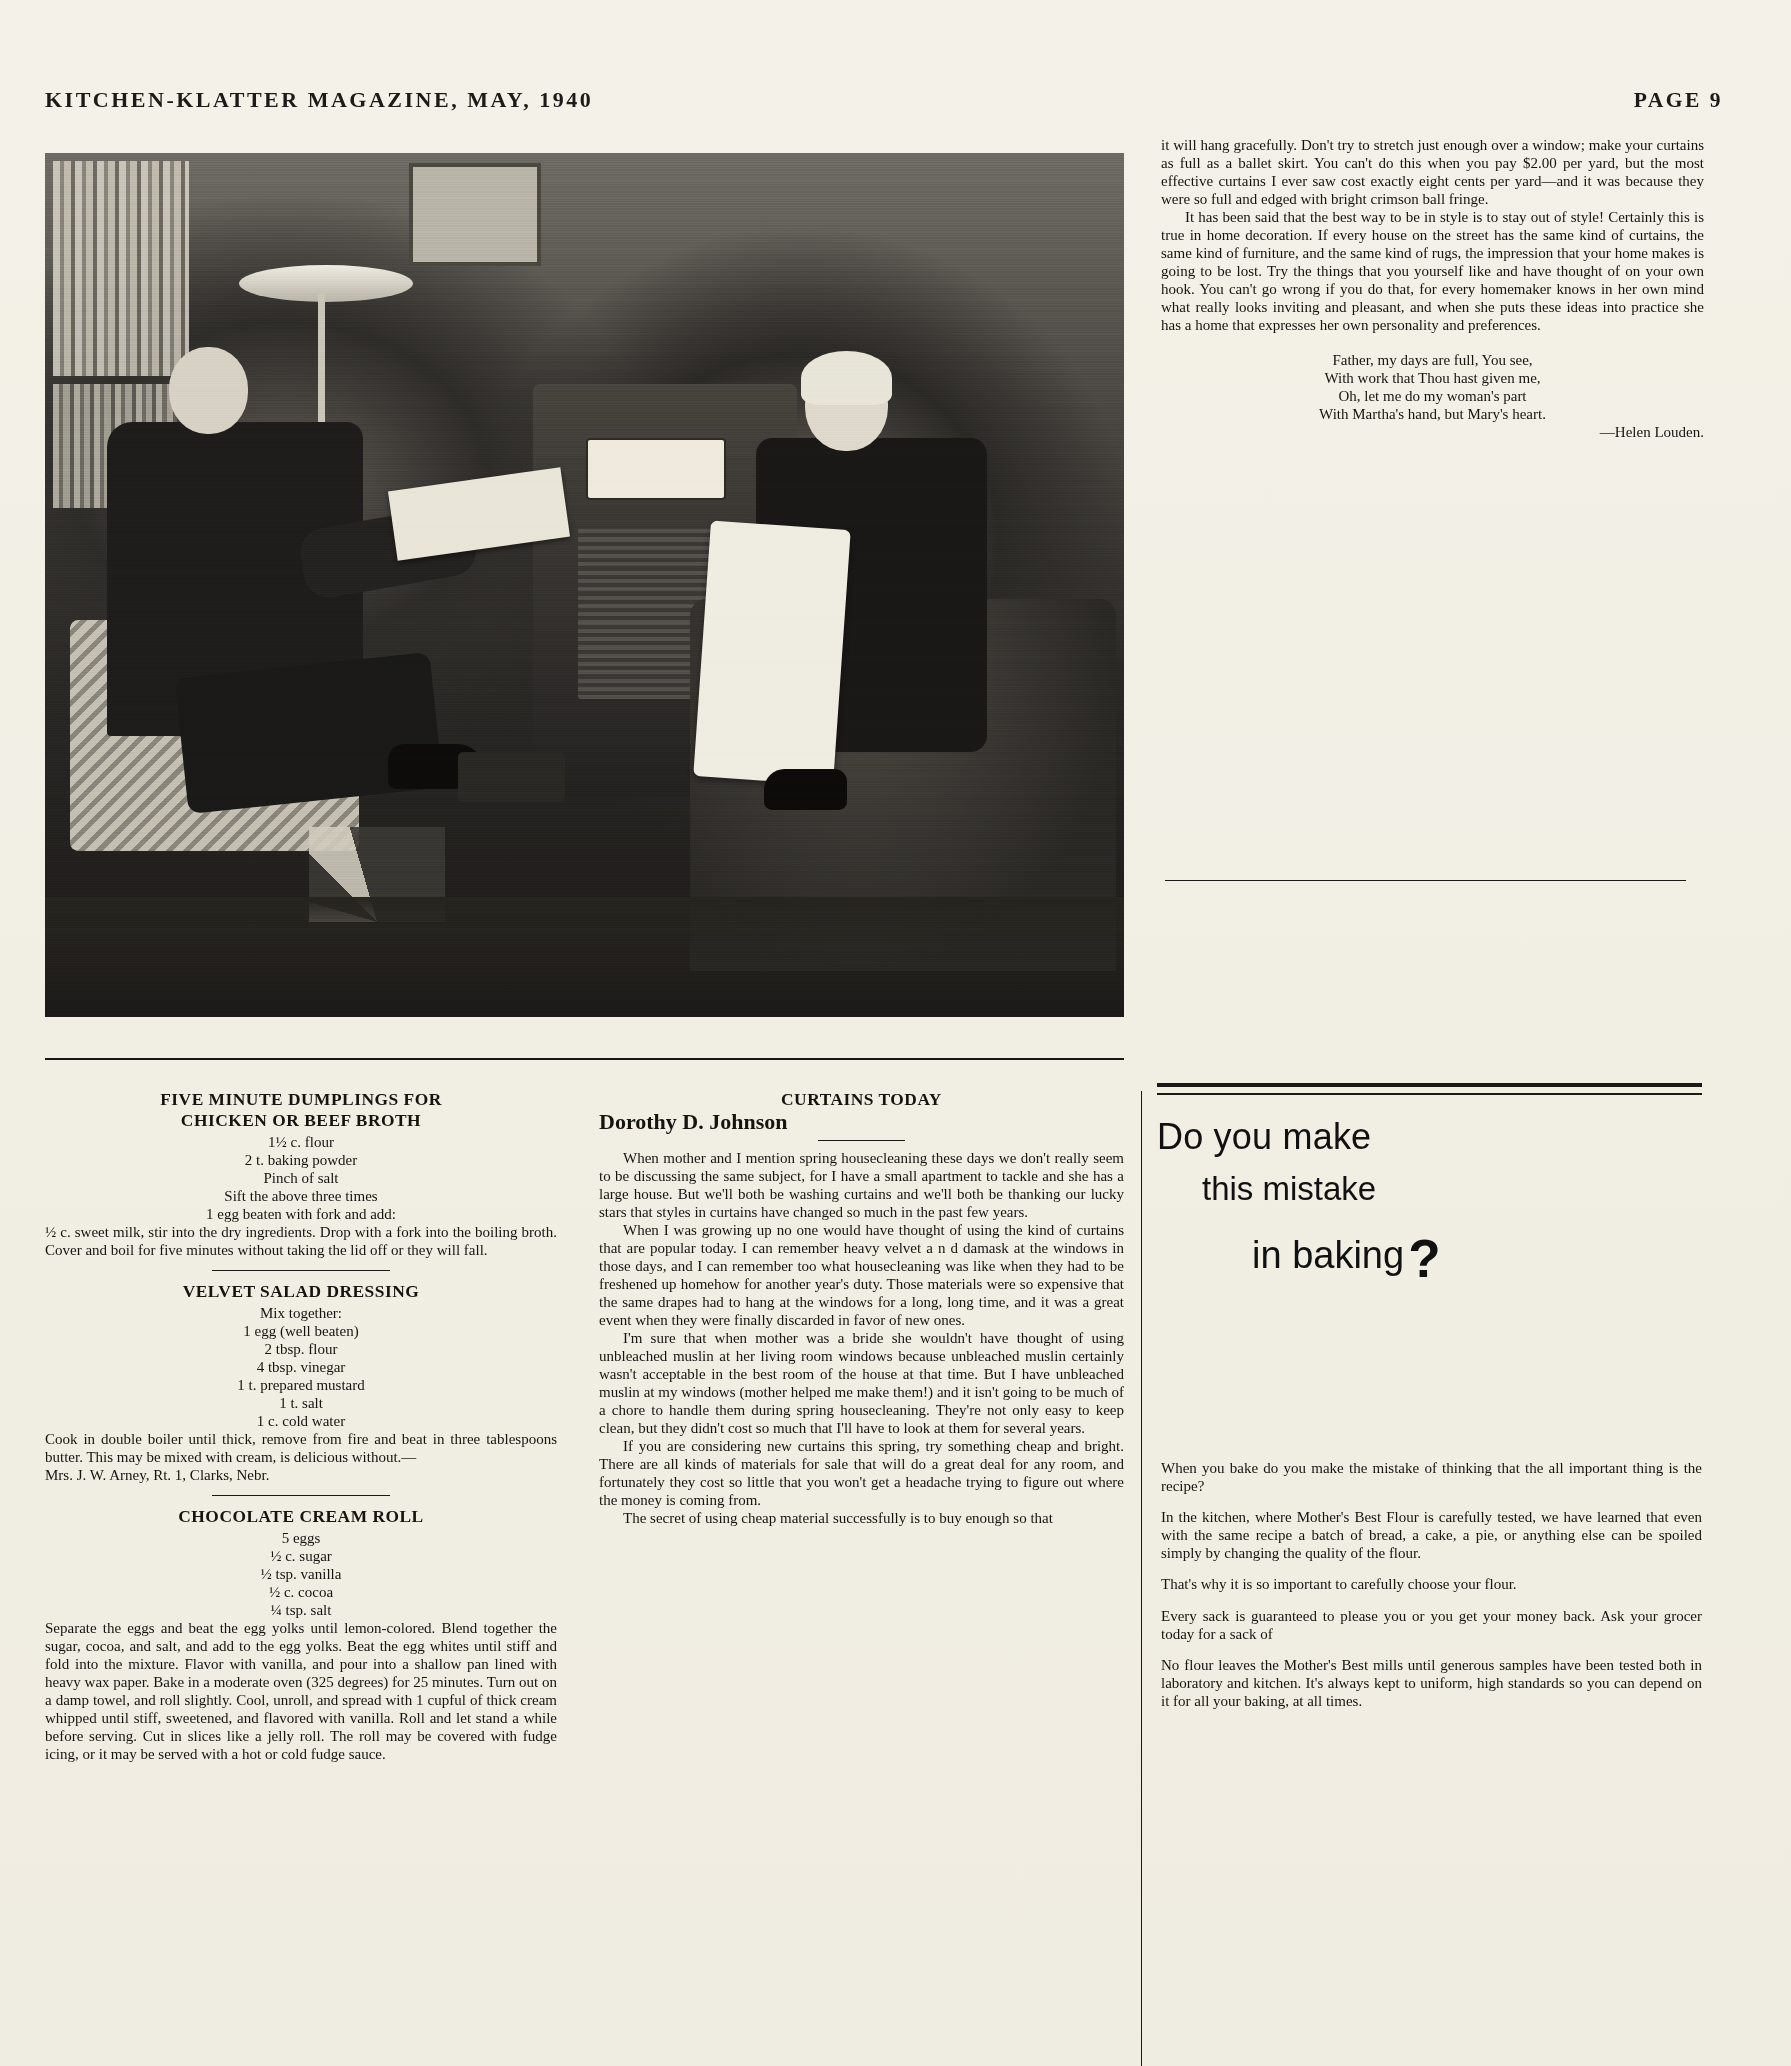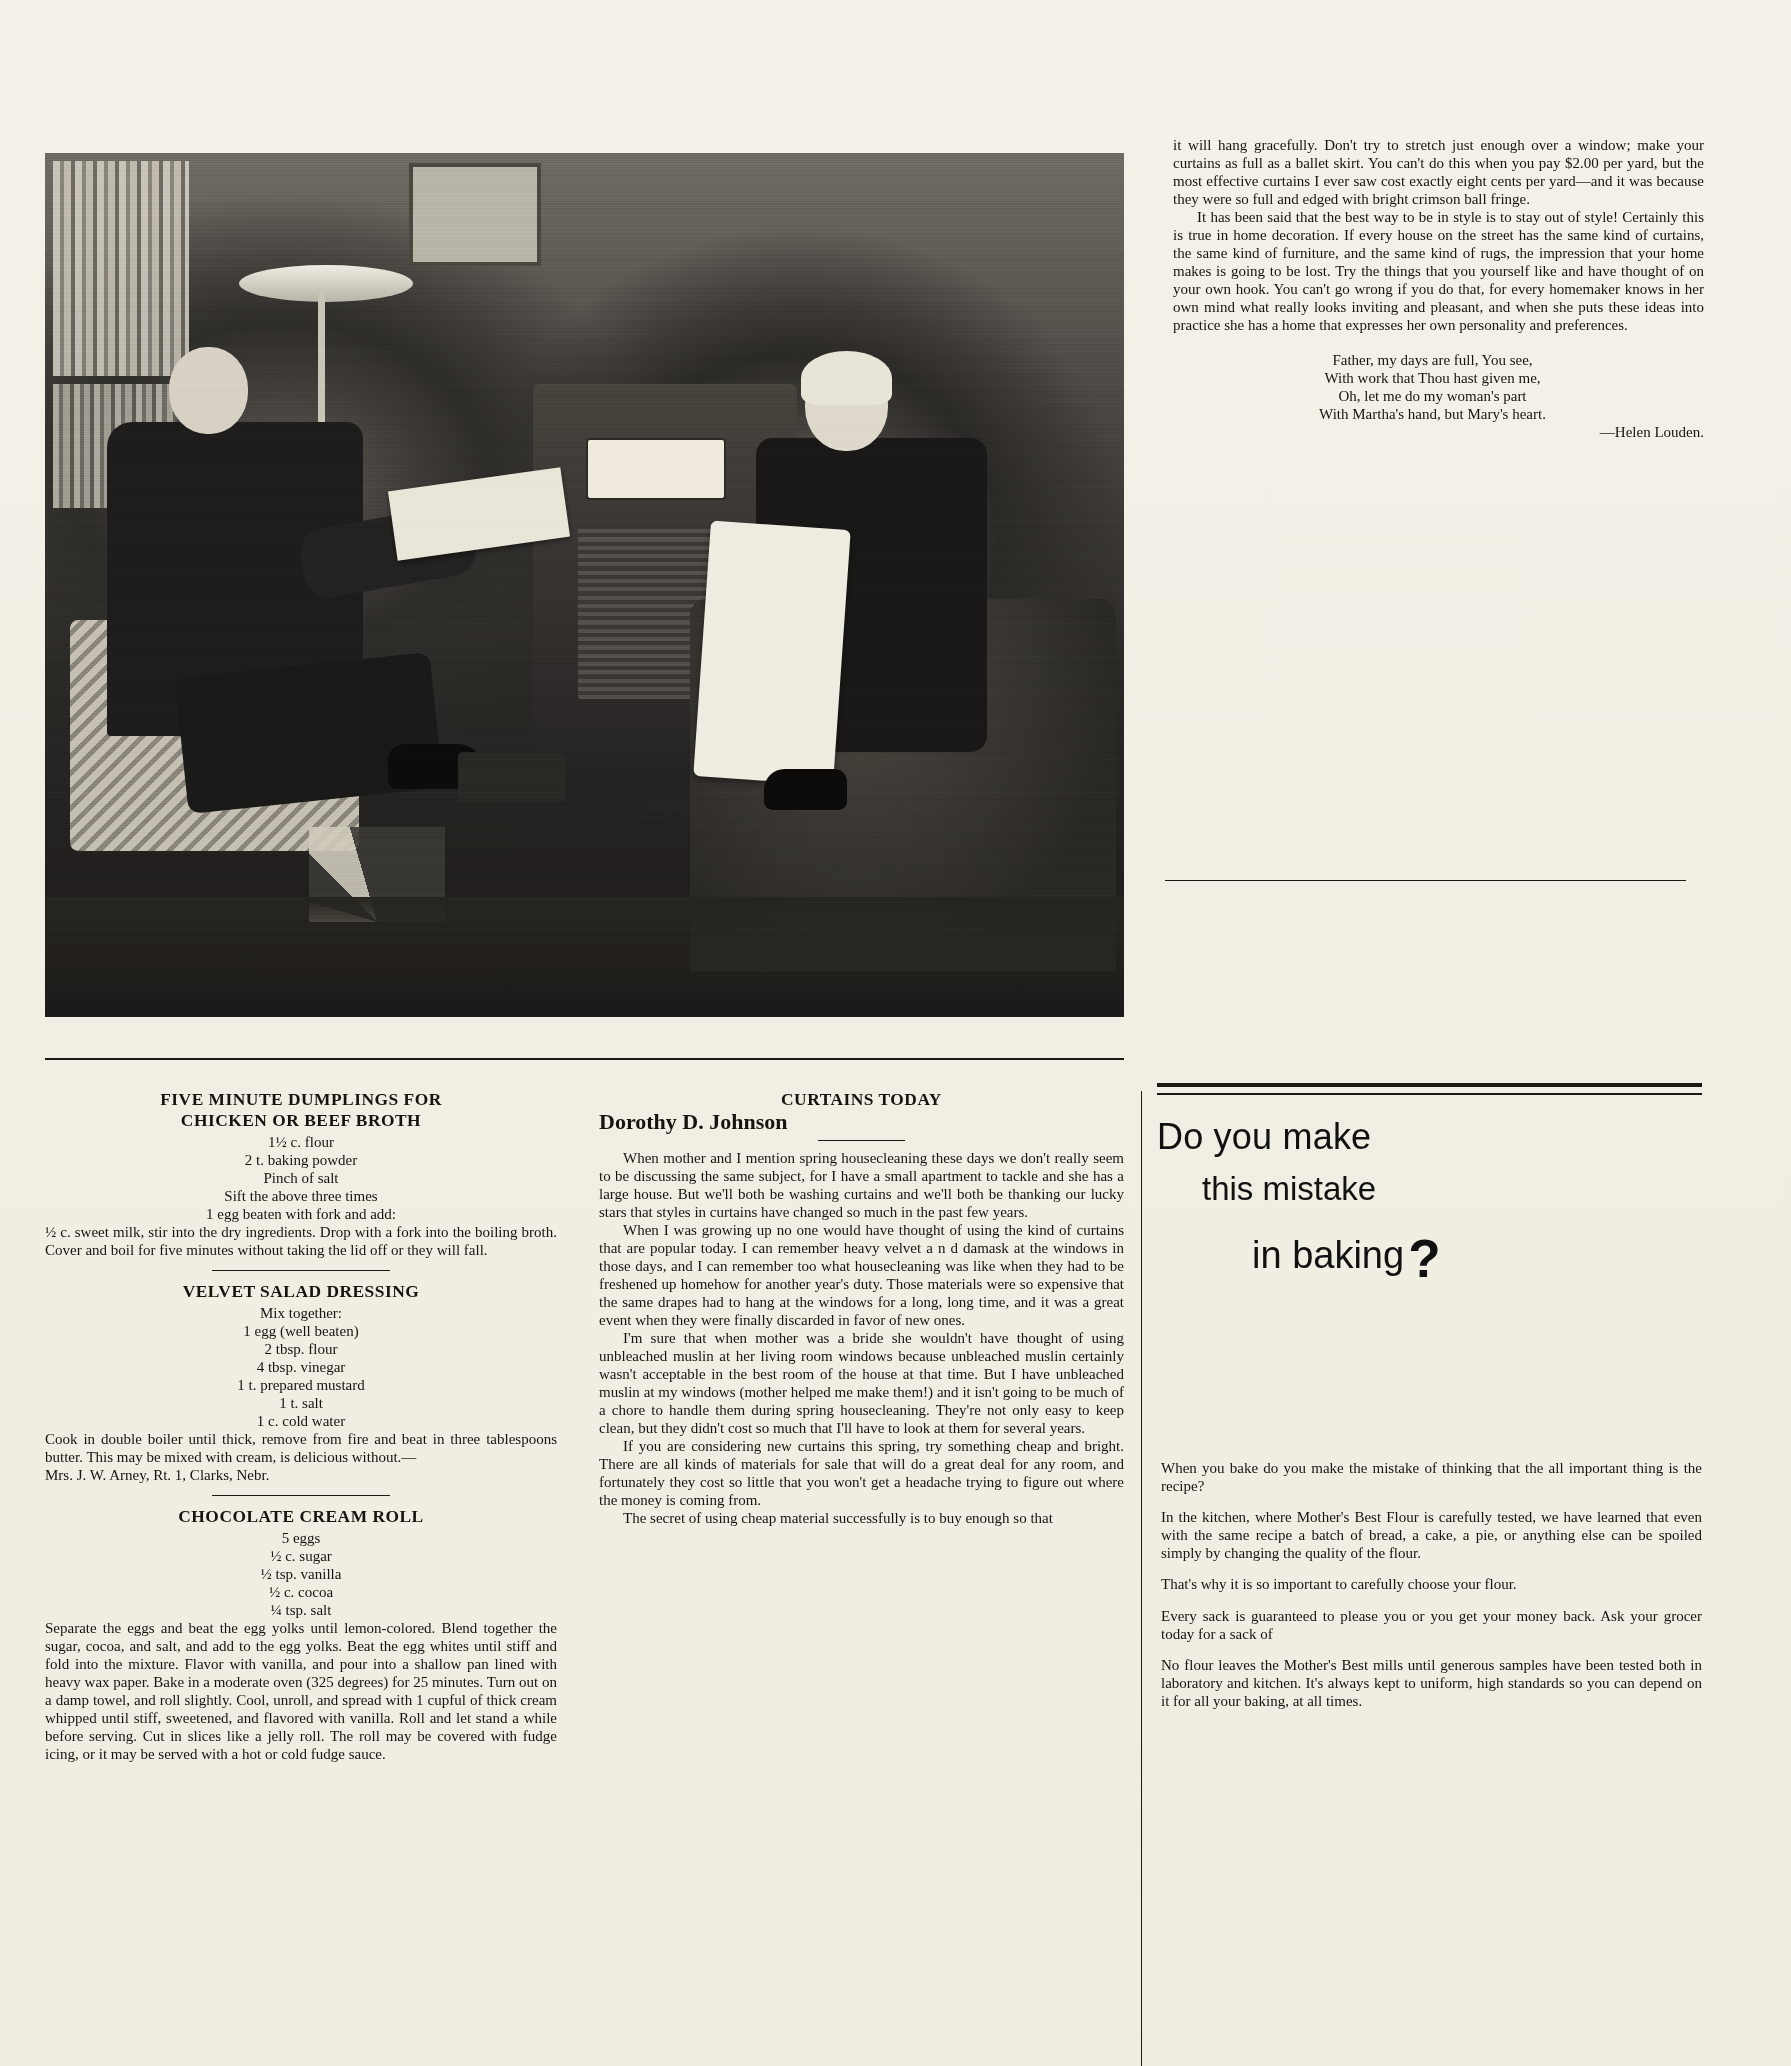--- a/index.html
+++ b/index.html
@@ -183,21 +183,21 @@
     margin: 10.7px auto 10px auto;
   }
 
   
   .col1 { left: 45px; top: 1089px; width: 512px; }
   
   .col2 { left: 599px; top: 1089px; width: 525px; }
   
   .col3 { left: 1161px; top: 136px; width: 543px; }
 
-  .col3 p { font-size: 15px; line-height: 18px; margin-left: 12px; }
+  .col3 p { font-size: 15px; line-height: 18px; }
 
   
   .rule-r1 { left: 1165px; top: 880px; width: 521px; height: 1.2px; }
   .rule-r2a { left: 1157px; top: 1083px; width: 545px; height: 3.7px; }
   .rule-r2b { left: 1157px; top: 1093px; width: 545px; height: 2.1px; }
 
   .ad-head {
     position: absolute;
     left: 1157px;
     top: 1116px;
@@ -227,20 +227,24 @@
 
   
   .vrule { left: 1141px; top: 1091px; width: 1.2px; height: 1496px; background: #1a1916; }
 </style>
 </head>
 <body>
 
 <div class="page">
   <div class="paper"></div>
 
+  <div class="masthead">
+    <div class="title">KITCHEN-KLATTER MAGAZINE,  MAY,  1940</div>
+    <div class="page-num">PAGE  9</div>
+  </div>
 
   <div class="photo-wrap">
     <div class="photo">
       <div class="ph shelf"></div>
       <div class="ph shelf2"></div>
       <div class="ph frame"></div>
       <div class="ph lampshade"></div>
       <div class="ph lamppole"></div>
       <div class="ph lampbase"></div>
       <div class="ph radio"></div>

